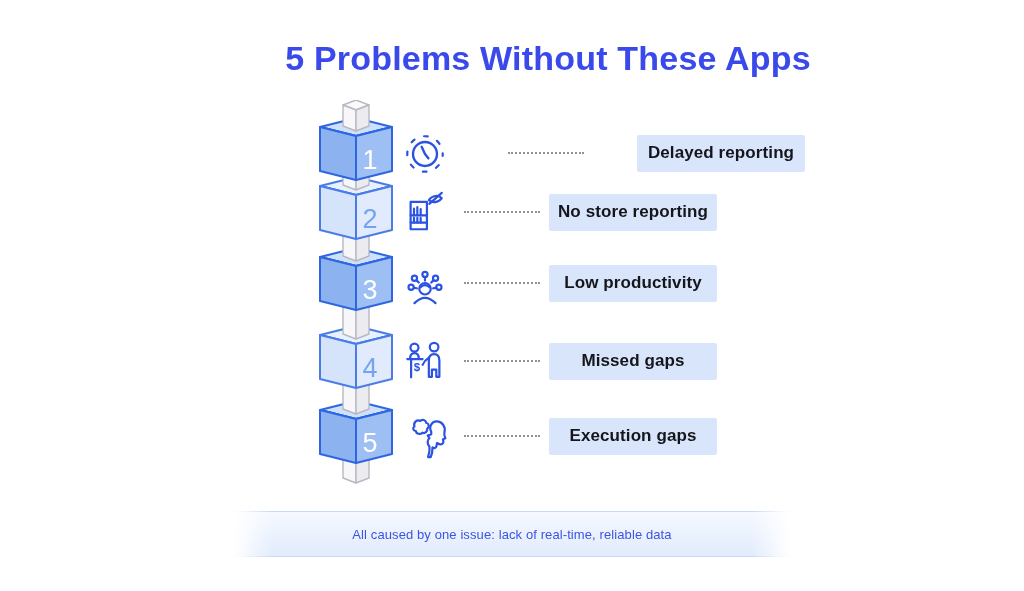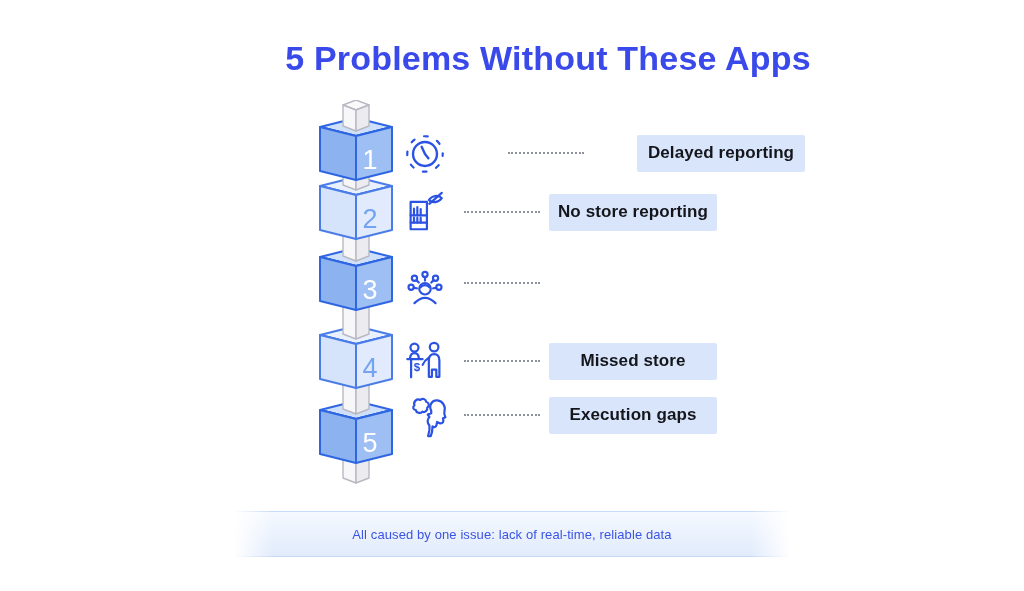--- a/index.html
+++ b/index.html
@@ -171,40 +171,41 @@
       <path d="M30.5 23.5 L32.5 21.5"></path>
               <circle cx="35" cy="19" r="2.7"></circle>
       <path d="M15.5 29.5 L12.5 29"></path>
               <circle cx="9.5" cy="28.5" r="2.7"></circle>
       <path d="M32.5 29.5 L35.5 29"></path>
               <circle cx="38.5" cy="28.5" r="2.7"></circle>
     </g>
           </svg>
         </div>
         <div class="dots"></div>
+        <div class="label">Low productivity</div>
       </div>
       <div class="row" style="top: 338px;">
         <div class="icon-box">
           <svg viewBox="0 0 48 48" width="46" height="46">
             <g fill="none" stroke="#2b52e2" stroke-width="2.3" stroke-linecap="round" stroke-linejoin="round">
       <circle cx="13" cy="10" r="4.2"></circle>
       <path d="M8.5 21.5 C8.5 17 11 15.8 13 15.8 C15 15.8 17.5 17 17.5 21.5"></path>
       <path d="M5.5 22 H21.5"></path>
       <path d="M9.5 22 V41"></path>
       <text x="15.5" y="34.5" font-size="12" font-family="'Liberation Sans', sans-serif" font-weight="700" fill="#2b52e2" stroke="none" text-anchor="middle">$</text>
       <circle cx="33.5" cy="9.5" r="4.5"></circle>
       <path d="M28 40.5 V23.5 C28 18.5 30.5 16.8 33.5 16.8 C36.5 16.8 39 18.5 39 23.5 V40.5 H35.8 V33 H31.2 V40.5 Z"></path>
       <path d="M28 20.5 C25 22.5 22.5 25.5 21.5 28"></path>
     </g>
           </svg>
         </div>
         <div class="dots"></div>
-        <div class="label">Missed store</div>
-      </div>
-      <div class="row" style="top: 392px;">
+        <div class="label">Missed gaps</div>
+      </div>
+      <div class="row" style="top: 413px;">
         <div class="icon-box">
           <svg viewBox="0 0 48 48" width="46" height="46">
             <g fill="none" stroke="#2b52e2" stroke-width="2.3" stroke-linecap="round" stroke-linejoin="round">
       <path d="M13 14 C11.5 10 15.5 6.5 19 8.3 C21 6 25 7.3 25.3 10.2 C28.3 10.8 28.8 14.8 26.3 16.3 C27 19.3 23.8 21.8 21.3 20.5 C19 23 14.8 21.8 14.4 18.8 C11.6 18.6 10.8 15.6 13 14 Z"></path>
       <path d="M30.5 19.5 C27.5 14 31.5 8.2 37 8.8 C42.3 9.4 45.8 14.8 44.3 20 C43.7 22.3 44.2 24.3 45.3 26.3 L42.8 27.3 L43.2 30.3 C43.2 32.3 40.8 33.3 38.8 32.3 L36.6 31.3 L36 34.5 C35.6 36.5 33.4 37.2 31.8 36 C31.9 39.5 31.3 42.8 30 46 L27.2 46 C28.6 42 29.2 38.6 28.6 35 C26 32.2 26.3 28.3 28.6 26 L26.8 23.6 L30.5 22.2 Z"></path>
     </g>
           </svg>
         </div>
         <div class="dots"></div>
         <div class="label">Execution gaps</div>

